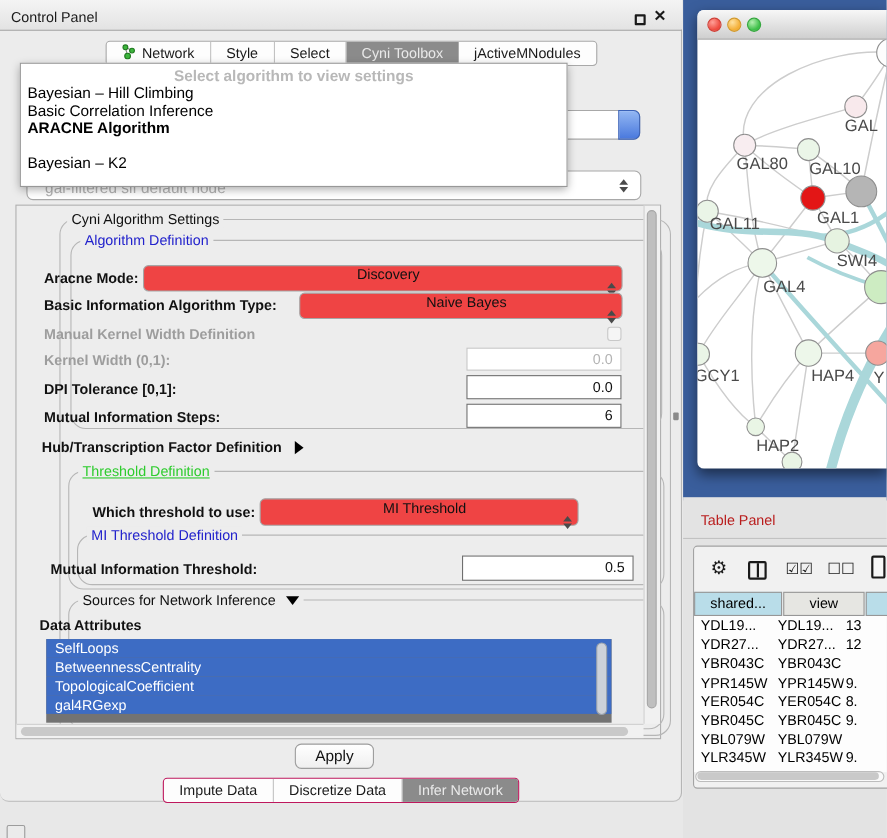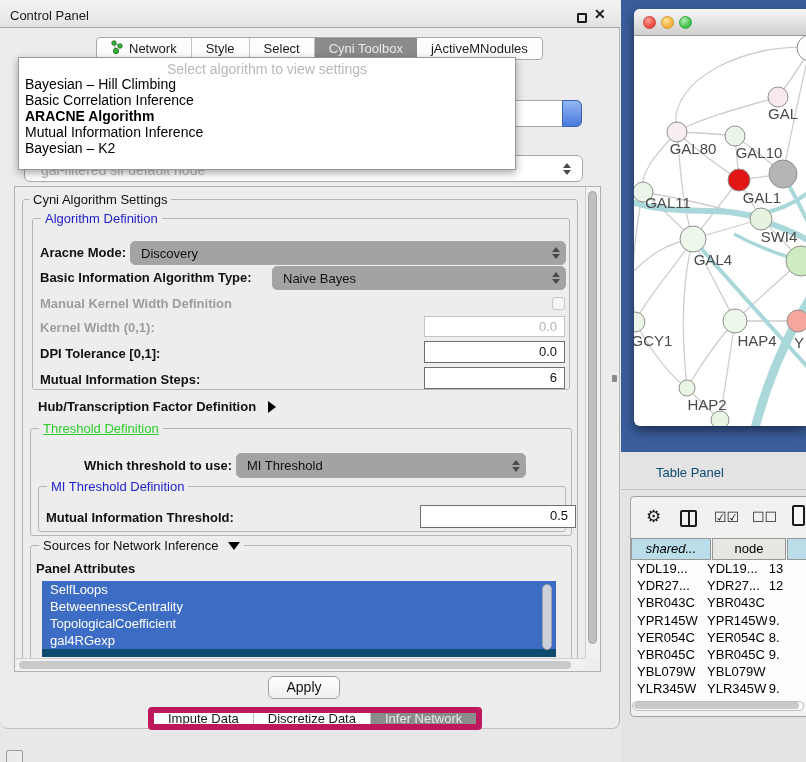--- a/index.html
+++ b/index.html
@@ -22,96 +22,96 @@
     border:1px solid #a9a9a9; border-radius:4px; overflow:hidden; font-size:13px; }
   .tab { display:flex; align-items:center; justify-content:center; padding:0 14px;
     border-right:1px solid #c2c2c2; white-space:nowrap; color:#1a1a1a; }
   .tab:last-child { border-right:none; }
   .tab.selected { background:#8b8b8b; color:#e9e9e9; border-right:none; }
   .tab .net-ic { margin-right:6px; }
 
   
   #algo-dropdown { left:18px; top:57px; width:498px; height:113px; background:#fff;
     border:1px solid #989898; box-shadow:0 3px 8px rgba(0,0,0,0.35); z-index:50; }
-  #dd-placeholder { left:0; top:3px; width:100%; text-align:center; font-size:14px; color:#b8b8b8; }
+  #dd-placeholder { left:0; top:3px; width:100%; text-align:center; font-size:14px; color:#b8b8b8;font-weight:bold; }
   .dd-item { position:absolute; left:6px; font-size:14px; color:#000; white-space:nowrap; }
   .dd-item.bold { font-weight:bold; }
 
   
   .ghost-combo { background:#fff; border:1px solid #a8a8a8; border-radius:6px; z-index:10; }
   #aqua-cap { left:500px; top:100px; width:82px; height:27px; }
   #aqua-cap .cap { position:absolute; right:-1px; top:-1px; width:20px; height:27px;
     border-radius:0 6px 6px 0; background:linear-gradient(#93b7f3,#4a79dd);
     border:1px solid #3a62b8; }
   #net-selector { left:24px; top:155px; width:559px; height:27px; }
   #net-selector .gtext { position:absolute; left:16px; top:6px; font-size:14px; color:#b4b4b4; }
 
   
   #settings-pane { left:14px; top:186px; width:587px; height:486px;
     border:1px solid #b0b0b0; background:#ededed; }
-  .groupbox { position:absolute; border:1px solid #b6b6b6; border-radius:3px; }
+  .groupbox { position:absolute; border:1px solid #b6b6b6; border-radius:14px;margin-left:32px; }
   .gtitle { position:absolute; top:-8px; left:8px; background:#ededed; padding:0 4px;
     font-size:13px; white-space:nowrap; }
   .gtitle.blue { color:#2222cc; }
   .gtitle.green { color:#2ecc2e;text-decoration:underline; }
   .lbl { position:absolute; font-size:13px; font-weight:bold; white-space:nowrap; }
   .lbl.dis { color:#9d9d9d; }
-  .combo { position:absolute; background:#a3a3a3; border:1px solid #a6a6a6; border-radius:5px;
-    display:flex; align-items:center; font-size:13px; }
+  .combo { position:absolute; background:#ef4444; border:1px solid #a6a6a6; border-radius:5px;
+    display:flex; align-items:center; font-size:13px;flex-direction:column; }
   .combo .ctext { padding-left:10px; }
   .stepper { margin-left:auto; margin-right:5px; display:flex; flex-direction:column;
     align-items:center; gap:2px; }
   .tri-up { width:0; height:0; border-left:4px solid transparent; border-right:4px solid transparent;
     border-bottom:5px solid #4a4a4a; }
   .tri-dn { width:0; height:0; border-left:4px solid transparent; border-right:4px solid transparent;
     border-top:5px solid #4a4a4a; }
   .field { position:absolute; background:#fff; border:1px solid #6f6f6f; font-size:13px;
     text-align:right; padding:2px 7px 0 0; }
   .field.dis { border:1px solid #c4c4c4; color:#b4b4b4; }
   .checkbox { position:absolute; width:13px; height:13px; background:#f5f5f5;
     border:1px solid #c8c8c8; border-radius:3px; }
   .tri-right { display:inline-block; width:0; height:0; border-top:6px solid transparent;
     border-bottom:6px solid transparent; border-left:8px solid #000; margin-left:8px; vertical-align:-2px; }
   .tri-down { display:inline-block; width:0; height:0; border-left:6px solid transparent;
     border-right:6px solid transparent; border-top:8px solid #000; margin-left:6px; vertical-align:0px; }
-  #attr-list { left:42px; top:581px; width:514px; height:76px; background:#0c4a6e; overflow:hidden; }
+  #attr-list { left:42px; top:581px; width:514px; height:76px; background:#737373; overflow:hidden; }
   .attr-item { height:17px; line-height:17px; background:#3d6cc4; color:#fff;
     font-size:13px; padding-left:8px; }
   #attr-scroll { position:absolute; right:4px; top:3px; width:10px; height:66px;
     background:#ccd1d9; border:1px solid #9aa2ac; border-radius:5px; }
   
   #v-scroll-track { left:585px; top:187px; width:15px; height:471px; background:#f1f1f1; border-left:1px solid #cfcfcf; }
   #v-scroll-thumb { left:588px; top:191px; width:9px; height:453px; background:#bfbfbf;
     border:1px solid #a5a5a5; border-radius:5px; }
   #h-scroll-track { left:15px; top:658px; width:570px; height:13px; background:#f1f1f1; border-top:1px solid #cfcfcf; }
   #h-scroll-thumb { left:19px; top:661px; width:552px; height:8px; background:#c9c9c9; border-radius:4px; }
 
   #apply-btn { left:268px; top:676px; width:72px; height:23px;
     background:linear-gradient(#ffffff,#efefef); border:1px solid #9e9e9e; border-radius:6px;
     font-size:14px; text-align:center; line-height:21px; }
 
   #bottom-tabs { left:148px; top:707px; height:23px; display:flex; background:#fdfdfd;
-    border:6px solid #be185d; border-radius:4px; overflow:hidden; font-size:13px; }
+    border:1px solid #be185d; border-radius:4px; overflow:hidden; font-size:13px; }
 
   
   #desktop { left:621px; top:0; width:185px; height:455px; background:#3a5e9c; }
   #net-window { left:634px; top:9px; width:172px; height:417px; background:#fff;
     border-radius:6px 0 0 6px; box-shadow:0 5px 12px rgba(0,0,0,0.5); overflow:hidden; }
   #net-titlebar { position:absolute; left:0; top:0; width:100%; height:27px;
     background:linear-gradient(#f7f7f7,#cfcfcf); border-bottom:1px solid #999; }
   .light { position:absolute; top:7px; width:13px; height:13px; border-radius:50%; }
   #light-red { left:9px; background:radial-gradient(circle at 35% 30%, #ff9f97, #ee4b40 65%); border:1px solid #cf4038; }
   #light-yellow { left:27px; background:radial-gradient(circle at 35% 30%, #ffe2a0, #f4af37 65%); border:1px solid #d29a2d; }
   #light-green { left:45px; background:radial-gradient(circle at 35% 30%, #b4f0b0, #3fc04a 65%); border:1px solid #36a73f; }
   #net-svg { position:absolute; left:0; top:27px; }
   #net-svg text { font-family:"Liberation Sans", sans-serif; font-size:15px; fill:#4a4a4a; }
 
   
   #table-region { left:621px; top:452px; width:185px; height:310px; background:#e3e3e3; }
-  #tp-title { left:637px; top:465px; font-size:13px; color:#0c4a6e;margin-left:19px; }
+  #tp-title { left:637px; top:465px; font-size:13px; color:#b91c1c; }
   #tp-divider { left:621px; top:489px; width:185px; height:1px; background:#c2c2c2; }
   #tp-box { left:630px; top:496px; width:200px; height:221px; background:#f1f1f1;
     border:1px solid #a3a3a3; border-radius:4px; }
   .tb-ic { position:absolute; color:#1a1a1a; }
   #ic-columns { left:680px; top:510px; width:17px; height:17px; border:2px solid #1a1a1a; border-radius:2px; }
   #ic-columns::after { content:""; position:absolute; left:5.5px; top:0; width:2px; height:13px; background:#1a1a1a; }
   #ic-doc { left:792px; top:505px; width:13px; height:21px; border:2px solid #1a1a1a; border-radius:2px; background:#f7f7f7; }
   .hcell { position:absolute; top:538px; height:22px; border:1px solid #979797;
     font-size:13px; text-align:center; line-height:20px; color:#000; }
   #table-rows { left:631px; top:560px; width:175px; height:142px; overflow:hidden; background:#fdfdfd; }
@@ -172,21 +172,20 @@
       <span class="tri-up"></span>
         <span class="tri-dn"></span>
     </span>
   </div>
 
   <div class="abs" id="algo-dropdown">
     <div class="abs" id="dd-placeholder">Select algorithm to view settings</div>
     <div class="dd-item" style="top:18px;">Bayesian – Hill Climbing</div>
     <div class="dd-item" style="top:34px;">Basic Correlation Inference</div>
     <div class="dd-item bold" style="top:50px;">ARACNE Algorithm</div>
-    <div class="dd-item" style="top:66px;">Mutual Information Inference</div>
     <div class="dd-item" style="top:82px;">Bayesian – K2</div>
   </div>
 
   <div class="abs" id="settings-pane"></div>
 
   <div class="abs groupbox" style="left:22px; top:199px; width:556px; height:470px;">
     <span class="gtitle" style="left:6px;">Cyni Algorithm Settings</span>
   </div>
 
   <div class="abs groupbox" style="left:32px; top:218px; width:538px; height:172px;">
@@ -238,21 +237,21 @@
   </div>
   <span class="abs lbl" style="left:46px; top:510px;">Mutual Information Threshold:</span>
   <div class="abs field" style="left:420px; top:505px; width:156px; height:23px;">0.5</div>
 
   <div class="abs groupbox" style="left:30px; top:545px; width:542px; height:118px;">
     <span class="gtitle">
       <span>Sources for Network Inference</span>
       <span class="tri-down"></span>
     </span>
   </div>
-  <span class="abs lbl" style="left:36px; top:561px;">Panel Attributes</span>
+  <span class="abs lbl" style="left:36px; top:561px;">Data Attributes</span>
   <div class="abs" id="attr-list">
     <div class="attr-item">SelfLoops</div>
     <div class="attr-item">BetweennessCentrality</div>
     <div class="attr-item">TopologicalCoefficient</div>
     <div class="attr-item">gal4RGexp</div>
     <div id="attr-scroll"></div>
   </div>
 
   <div class="abs" id="v-scroll-track"></div>
   <div class="abs" id="v-scroll-thumb"></div>
@@ -353,22 +352,22 @@
 
 <div class="abs" id="table-region"></div>
 <span class="abs" id="tp-title">Table Panel</span>
 <div class="abs" id="tp-divider"></div>
 <div class="abs" id="tp-box"></div>
 <span class="abs tb-ic" style="left:646px; top:506px; font-size:17px;">⚙</span>
 <span class="abs" id="ic-columns"></span>
 <span class="abs tb-ic" style="left:714px; top:509px; font-size:14px;">☑☑</span>
 <span class="abs tb-ic" style="left:752px; top:509px; font-size:14px;">☐☐</span>
 <span class="abs" id="ic-doc"></span>
-<div class="abs hcell" style="left:631px; width:80px; background:#b9dde9;font-style:italic;">shared...</div>
-<div class="abs hcell" style="left:712px; width:74px; background:#e6e6e2;">node</div>
+<div class="abs hcell" style="left:631px; width:80px; background:#b9dde9;">shared...</div>
+<div class="abs hcell" style="left:712px; width:74px; background:#e6e6e2;">view</div>
 <div class="abs hcell" style="left:787px; width:45px; background:#b9dde9;"></div>
 <div class="abs" id="table-rows">
     <div class="trow">
       <div class="tcell c0">YDL19...</div>
       <div class="tcell c1">YDL19...</div>
       <div class="tcell c2">13</div>
     </div>
     <div class="trow">
       <div class="tcell c0">YDR27...</div>
       <div class="tcell c1">YDR27...</div>

